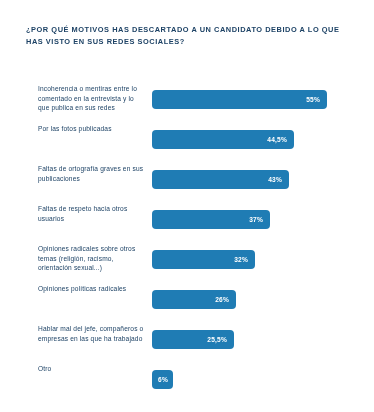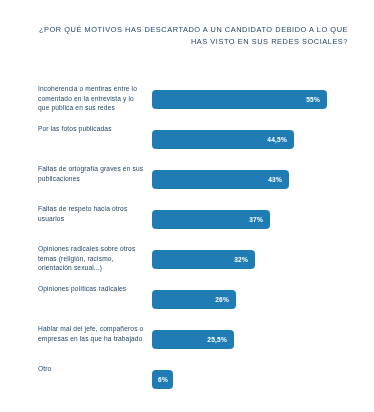--- a/index.html
+++ b/index.html
@@ -18,24 +18,24 @@
     width: 374px;
     height: 412px;
     background: #ffffff;
     box-sizing: border-box;
   }
   .chart-title {
     position: absolute;
     left: 26px;
     top: 24px;
     width: 322px;
-    text-align: right;
+    text-align: left;
     font-size: 7.4px;
     line-height: 12px;
-    font-weight: normal;
+    font-weight: bold;
     letter-spacing: 0.55px;
     color: #1d4265;
     text-transform: uppercase;
   }
   .rows {
     position: absolute;
     left: 0;
     top: 84px;
     width: 374px;
   }

